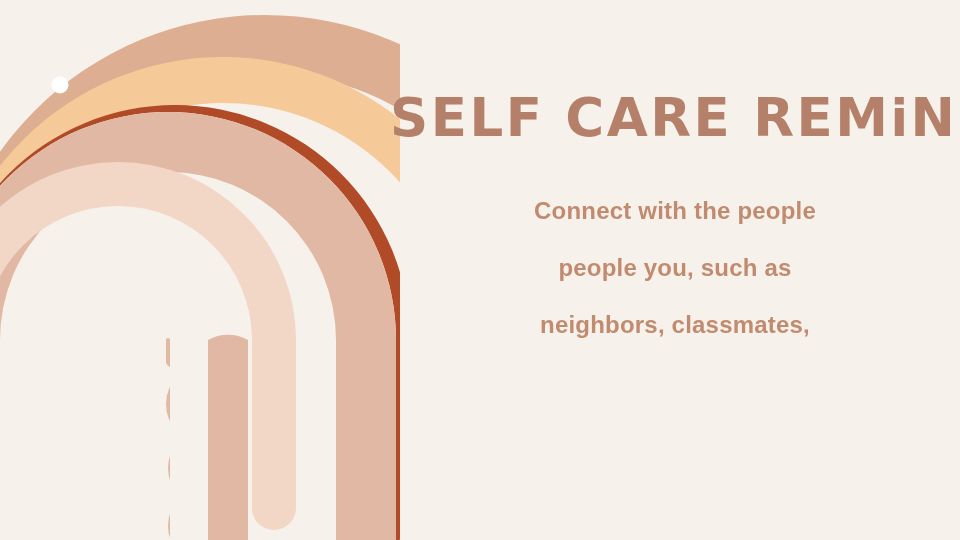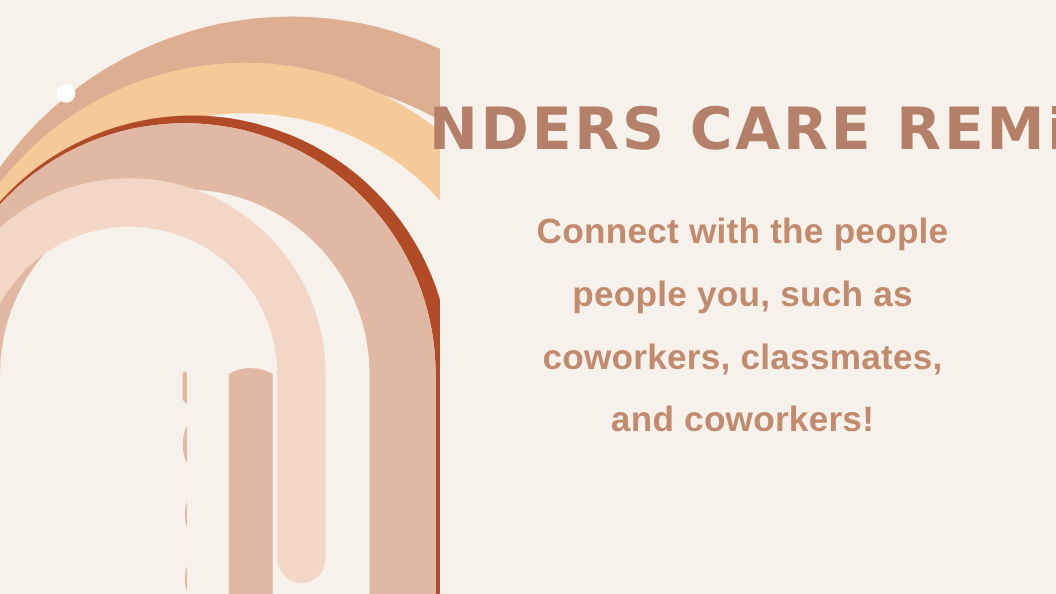--- a/index.html
+++ b/index.html
@@ -63,21 +63,21 @@
     letter-spacing: 2.5px;
   }
 
   #body-message {
     position: absolute;
     left: 22px;
     top: 182px;
     width: 526px;
     text-align: center;
     color: #C08B6E;
-    font-size: 32px;
+    font-size: 24px;
     line-height: 57px;
     font-weight: 700;
     letter-spacing: 0.2px;
     font-family: "Liberation Sans", sans-serif;
   }
   #body-message .msg-line {
     display: block;
     white-space: nowrap;
   }
 </style>
@@ -208,24 +208,23 @@
                    A 134 134 0 0 0 -16 340
                    L -16 540 Z" fill="#F2D6C6"></path>
         </g>
 
       </g>
     </svg>
   </div>
 
   <div id="text-column">
 
-    <h1 id="page-title"><span>NDERS CARE REM</span><span class="lower-i">i</span><span>NDERS</span></h1>
+    <h1 id="page-title"><span>SELF CARE REM</span><span class="lower-i">i</span><span>NDERS</span></h1>
 
     <div id="body-message">
       <span class="msg-line">Connect with the people</span>
       <span class="msg-line">people you, such as</span>
-      <span class="msg-line">coworkers, classmates,</span>
-      <span class="msg-line">and coworkers!</span>
+      <span class="msg-line">neighbors, classmates,</span>
     </div>
 
   </div>
 
 </div>
 
 </body></html>

